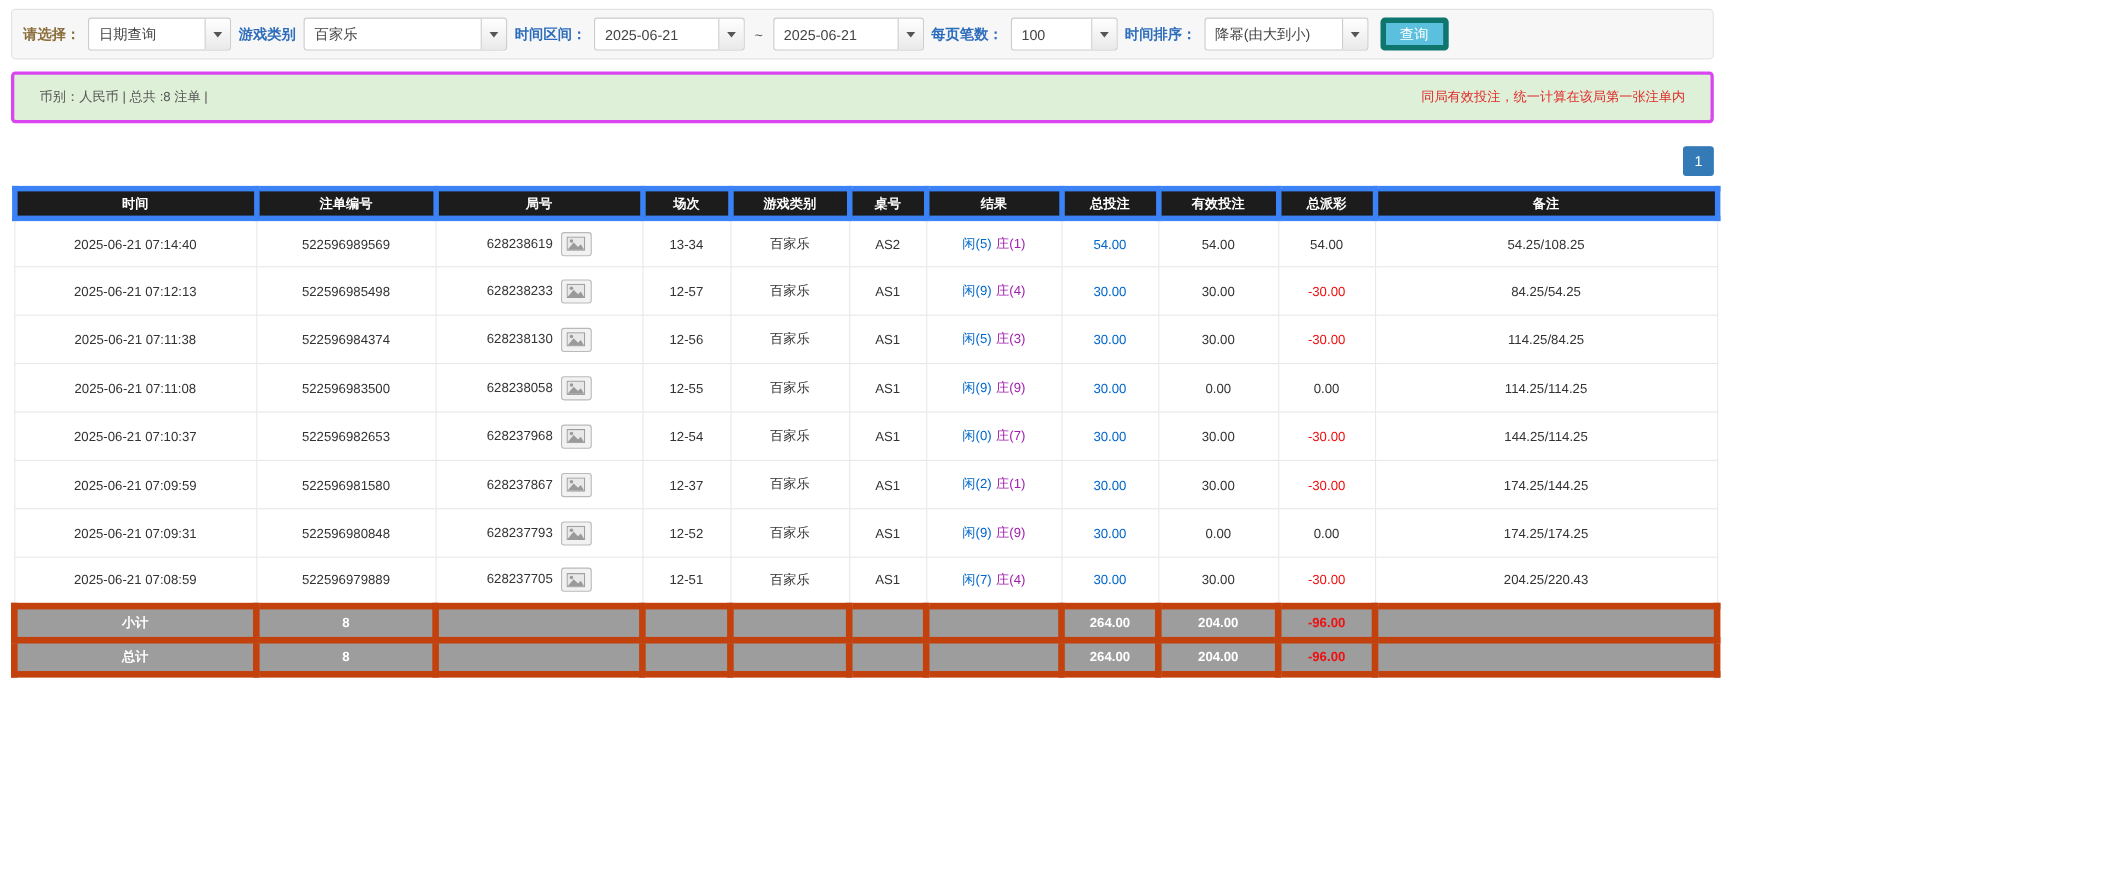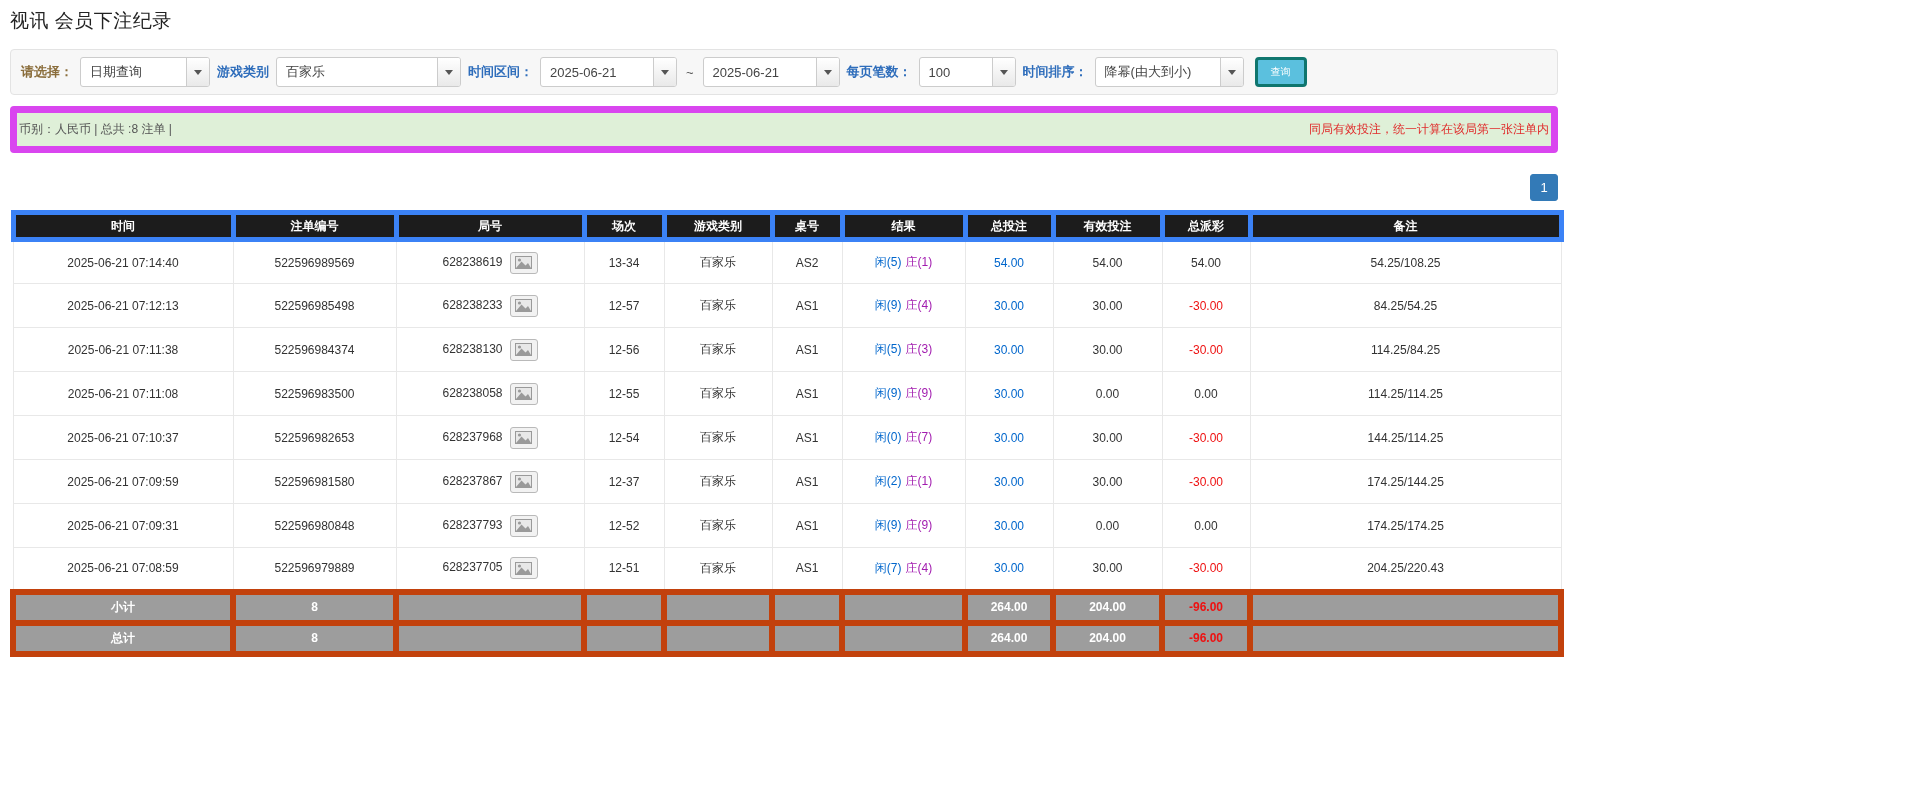--- a/index.html
+++ b/index.html
@@ -34,28 +34,28 @@
   }
   .caret { width:0; height:0; border-left:4px solid transparent; border-right:4px solid transparent; border-top:5px solid #555; }
   .w-select  .combo-value { width:105px; }
   .w-game    .combo-value { width:160px; }
   .w-date    .combo-value { width:112px; }
   .w-size    .combo-value { width:72px;  }
   .w-sort    .combo-value { width:124px; }
   .tilde { color:#555; padding:0 2px; }
   .search-btn {
     height:30px; padding:0 13px; margin-left:4px;
-    background:#5bc0de; border:3px solid #0f766e; border-radius:4px;
-    color:#fff; font-size:10px; cursor:pointer;
+    background:#5bc0de; border:5px solid #0f766e; border-radius:4px;
+    color:#fff; font-size:13px; cursor:pointer;
   }
 
   
   .summary-bar {
-    background:#dff0d8; border:7px solid #d946ef; border-radius:4px;
-    padding:0 2px; height:47px; display:flex; align-items:center;
+    background:#dff0d8; border:3px solid #d946ef; border-radius:4px;
+    padding:0 23px; height:47px; display:flex; align-items:center;
     justify-content:space-between; font-size:12px; margin-bottom:21px;
   }
   .summary-left  { color:#555; }
   .summary-right { color:#e02b2b; }
 
   
   .pagination-row { display:flex; justify-content:flex-end; margin-bottom:9px; }
   .page-btn {
     min-width:28px; height:27px; background:#337ab7; border:1px solid #337ab7;
     color:#fff; border-radius:3px; font-size:13px; cursor:pointer;
@@ -84,21 +84,20 @@
     margin-left:7px; width:28px; height:22px; border:1px solid #b9b9b9;
     border-radius:3px; background:#f2f2f2; cursor:pointer; vertical-align:middle;
     display:inline-flex; align-items:center; justify-content:center;
   }
 </style>
 </head>
 <body>
 
 <div class="page">
 
-  <div class="page-title">视讯 会员下注纪录</div>
 
   <div class="filter-bar">
     <span class="flabel brown">请选择：</span>
     <div class="combo w-select">
       <span class="combo-value">日期查询</span>
       <button class="combo-btn">
           <span class="caret"></span>
         </button>
     </div>
 

